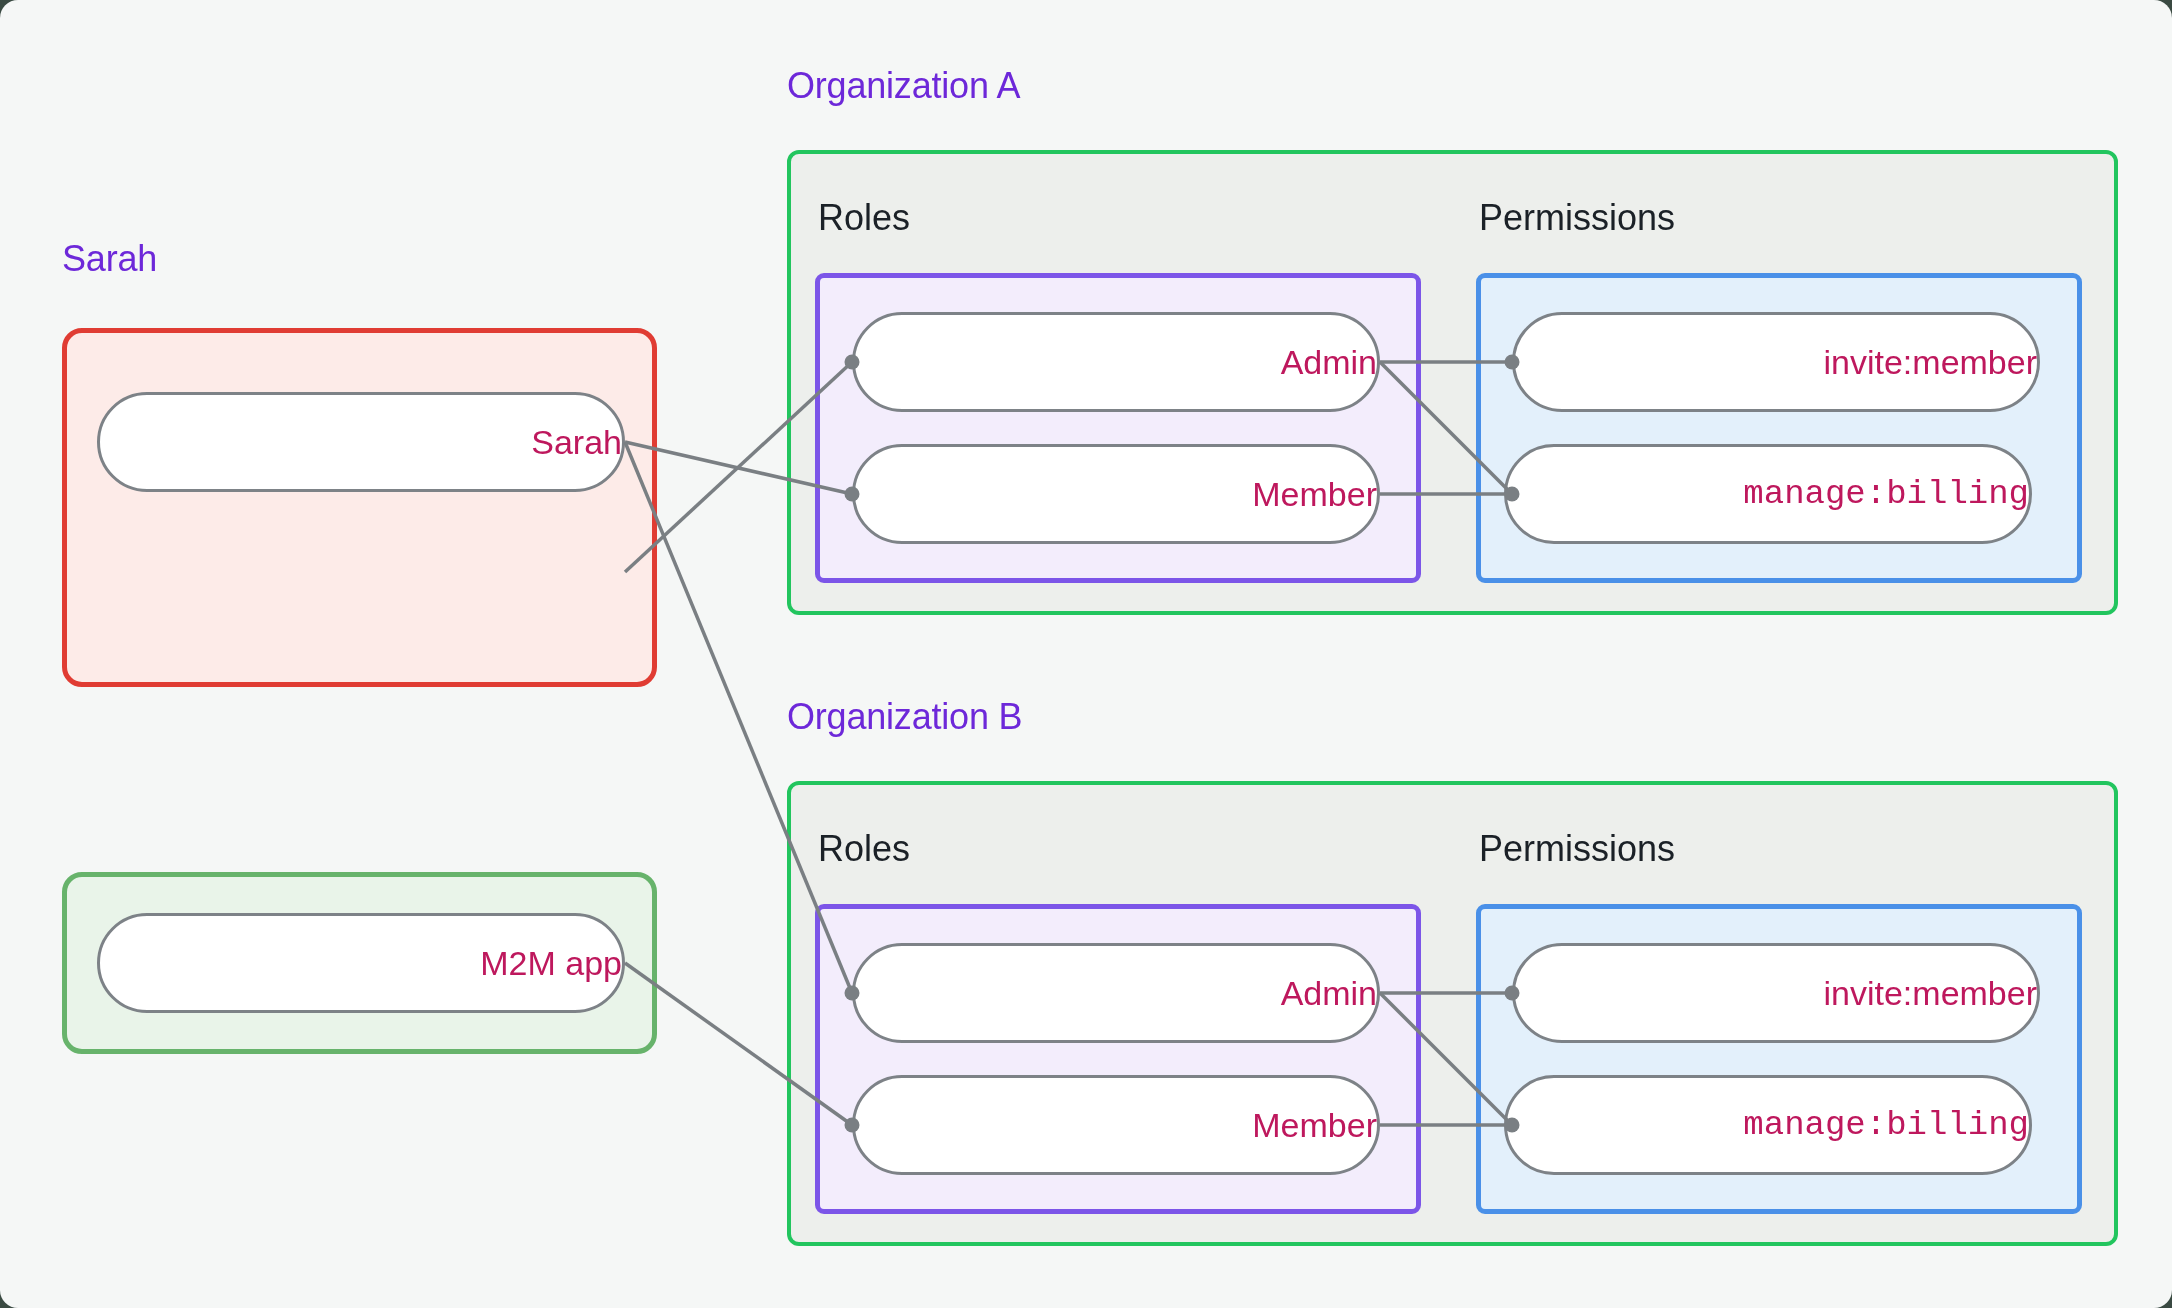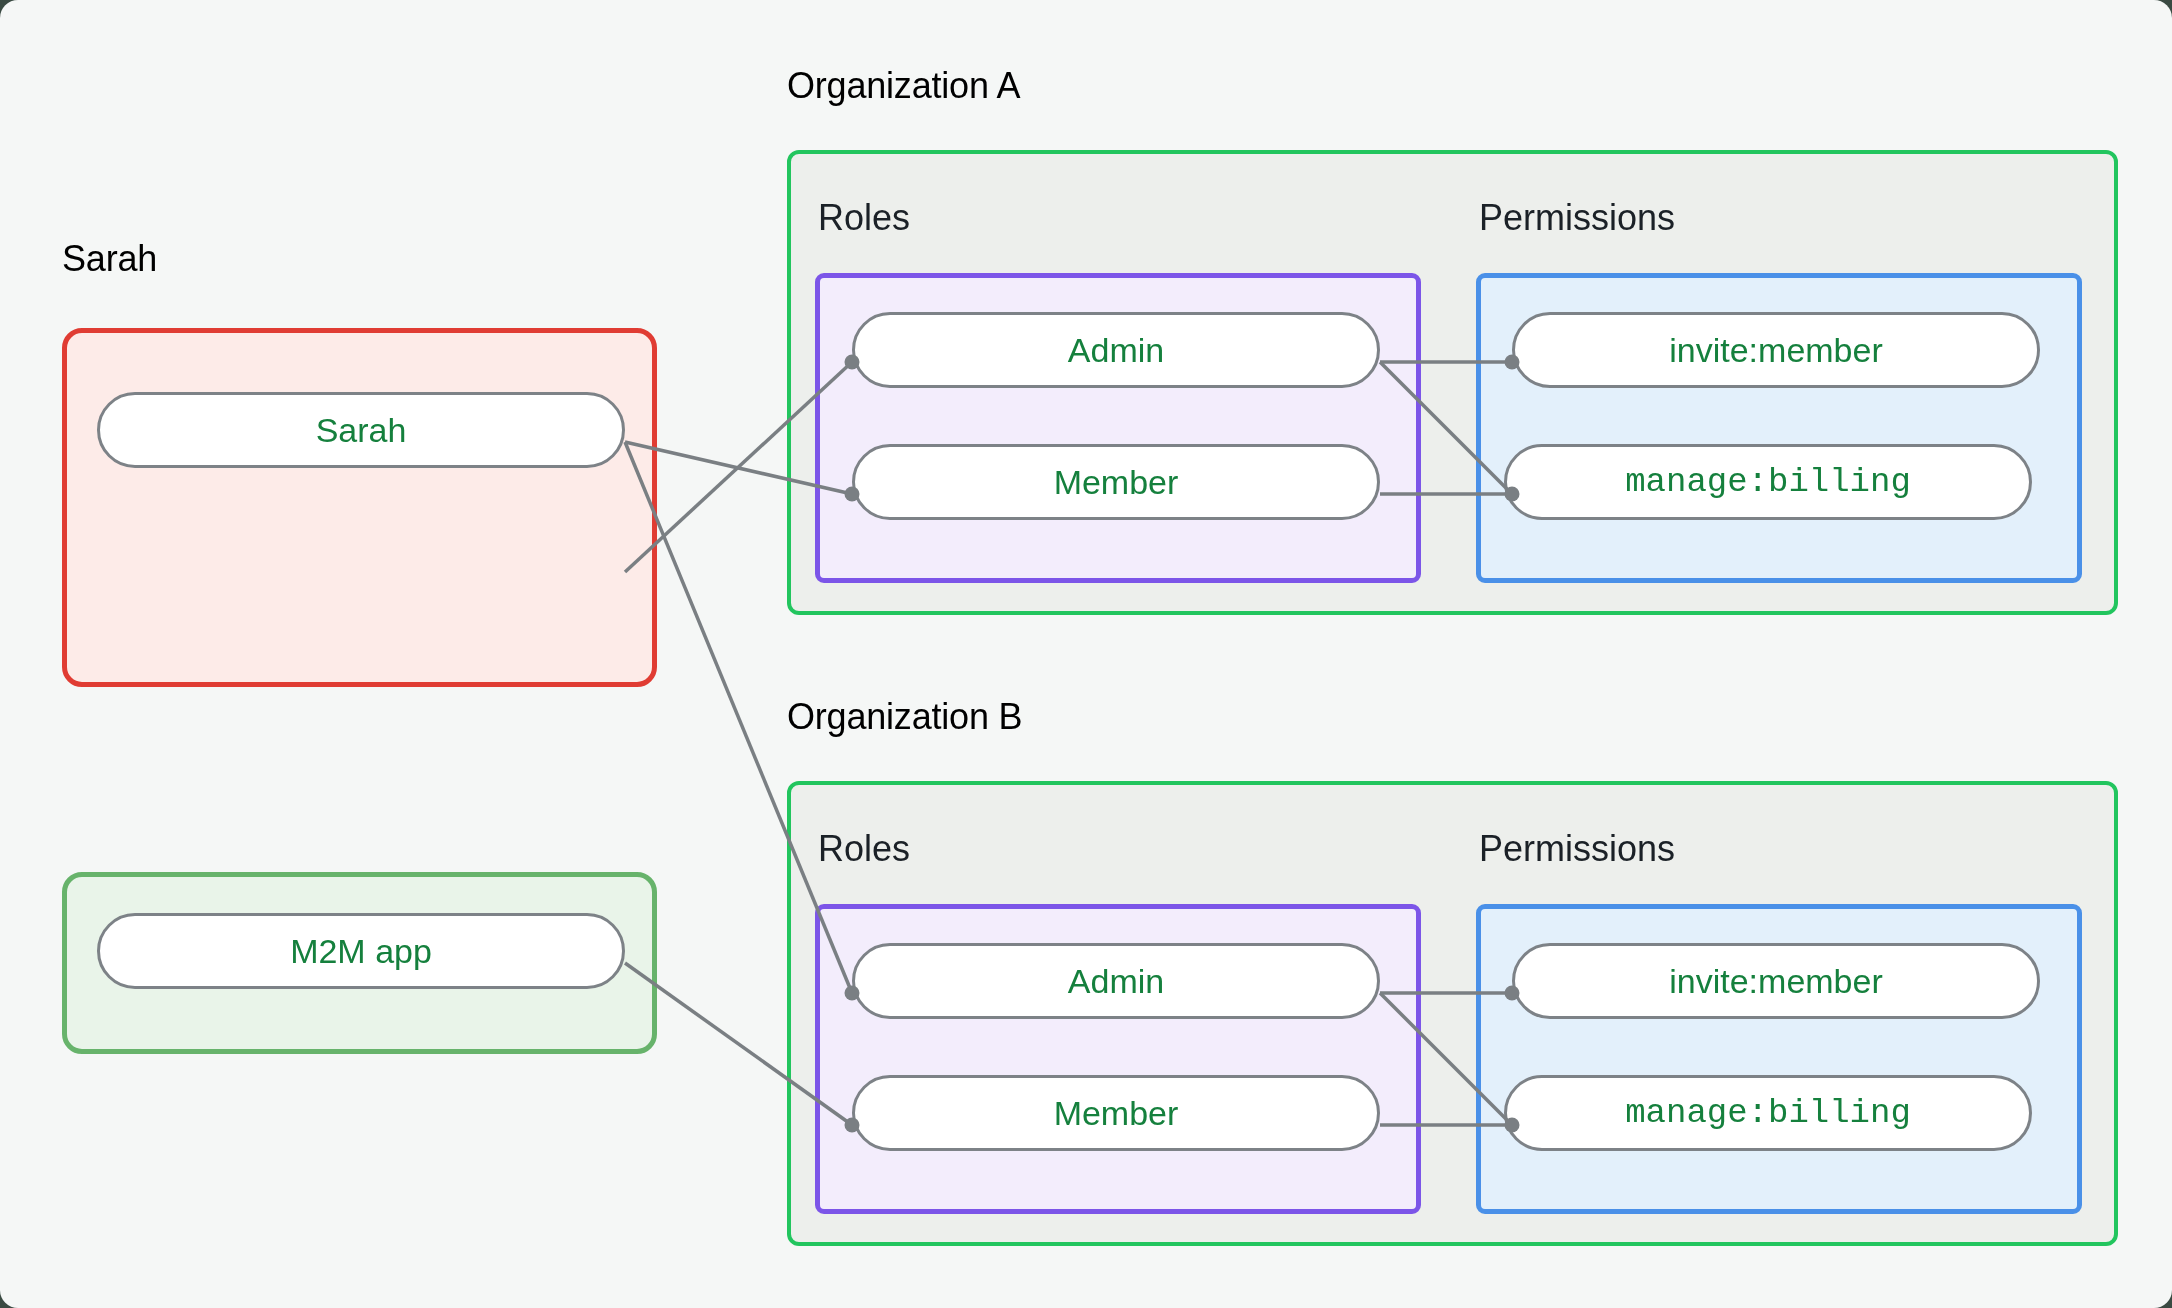--- a/index.html
+++ b/index.html
@@ -3,41 +3,41 @@
 <meta charset="utf-8">
 <style>
   html,body{margin:0;padding:0;background:#3a4a42;}
   .canvas{
     position:relative;width:2172px;height:1308px;background:#f5f7f6;
     border-radius:18px;overflow:hidden;
     font-family:"Liberation Sans","DejaVu Sans",sans-serif;color:#1b2127;
   }
   .heading{
     position:absolute;font-size:36px;line-height:1.2;font-weight:500;
-    color:#000000;white-space:nowrap;letter-spacing:-0.2px;
+    color:#6d28d9;white-space:nowrap;letter-spacing:-0.2px;
   }
   .group-box{position:absolute;box-sizing:border-box;border-radius:20px;}
   .users-box{left:62px;top:328px;width:595px;height:359px;background:#fdebe8;border:5px solid #e03c33;}
   .m2m-box{left:62px;top:872px;width:595px;height:182px;background:#e9f4e9;border:5px solid #67b36b;}
   .org-box{
     position:absolute;box-sizing:border-box;width:1331px;height:465px;
     background:#edefec;border:4px solid #22c55e;border-radius:12px;padding-left:48px;
   }
   .org-a{left:787px;top:150px;}
   .org-b{left:787px;top:781px;}
   .inner-label{position:absolute;font-size:36px;line-height:1.2;font-weight:500;white-space:nowrap;}
   .roles-box{position:absolute;box-sizing:border-box;left:24px;top:119px;width:606px;height:310px;
     background:#f3edfc;border:5px solid #7c55e8;border-radius:9px;}
   .perms-box{position:absolute;box-sizing:border-box;left:685px;top:119px;width:606px;height:310px;
     background:#e3f0fb;border:5px solid #4a90e8;border-radius:9px;}
   .pill{
-    position:absolute;box-sizing:border-box;width:528px;height:76px;
+    position:absolute;box-sizing:border-box;width:528px;height:100px;
     background:#ffffff;border:3px solid #7d8287;border-radius:50px;
-    display:flex;align-items:center;justify-content:center;
-    font-size:34px;font-weight:400;color:#15803d;white-space:nowrap;
+    display:flex;align-items:center;justify-content:flex-end;
+    font-size:34px;font-weight:400;color:#be185d;white-space:nowrap;
   }
   .pill.row1{top:34px;left:32px;}
   .pill.row2{top:166px;left:32px;}
   .perm.row1{left:31px;}
   .perm.row2{left:23px;font-family:Liberation Mono, monospace;}
   .edges{position:absolute;left:0;top:0;pointer-events:none;}
 </style>
 </head>
 <body>
 

